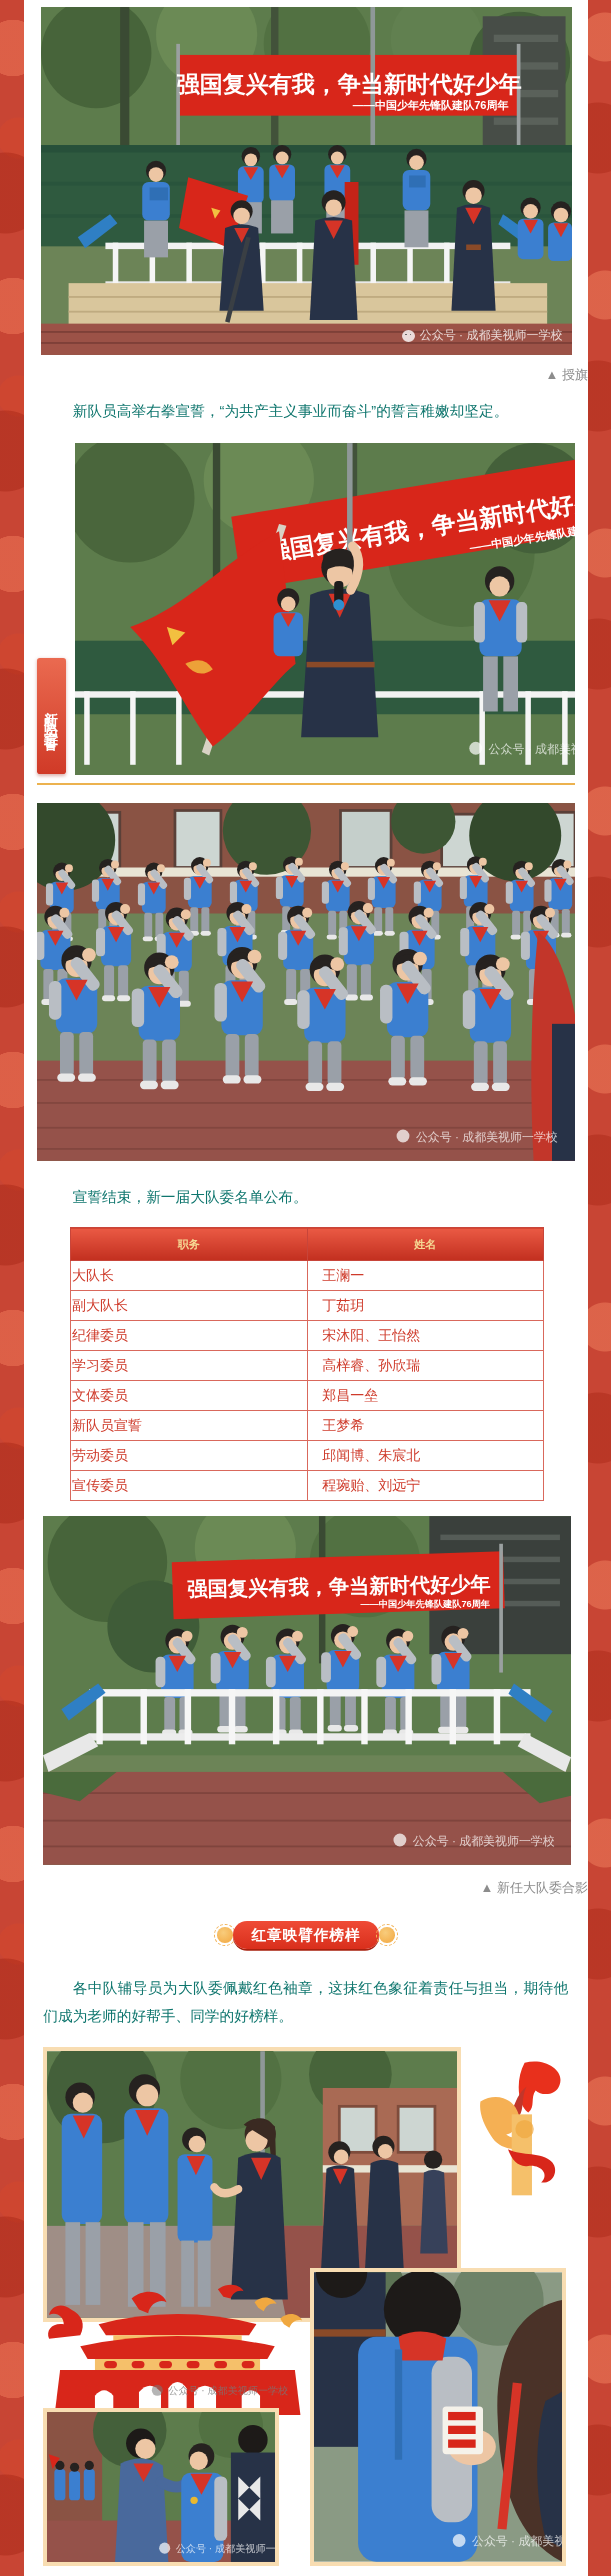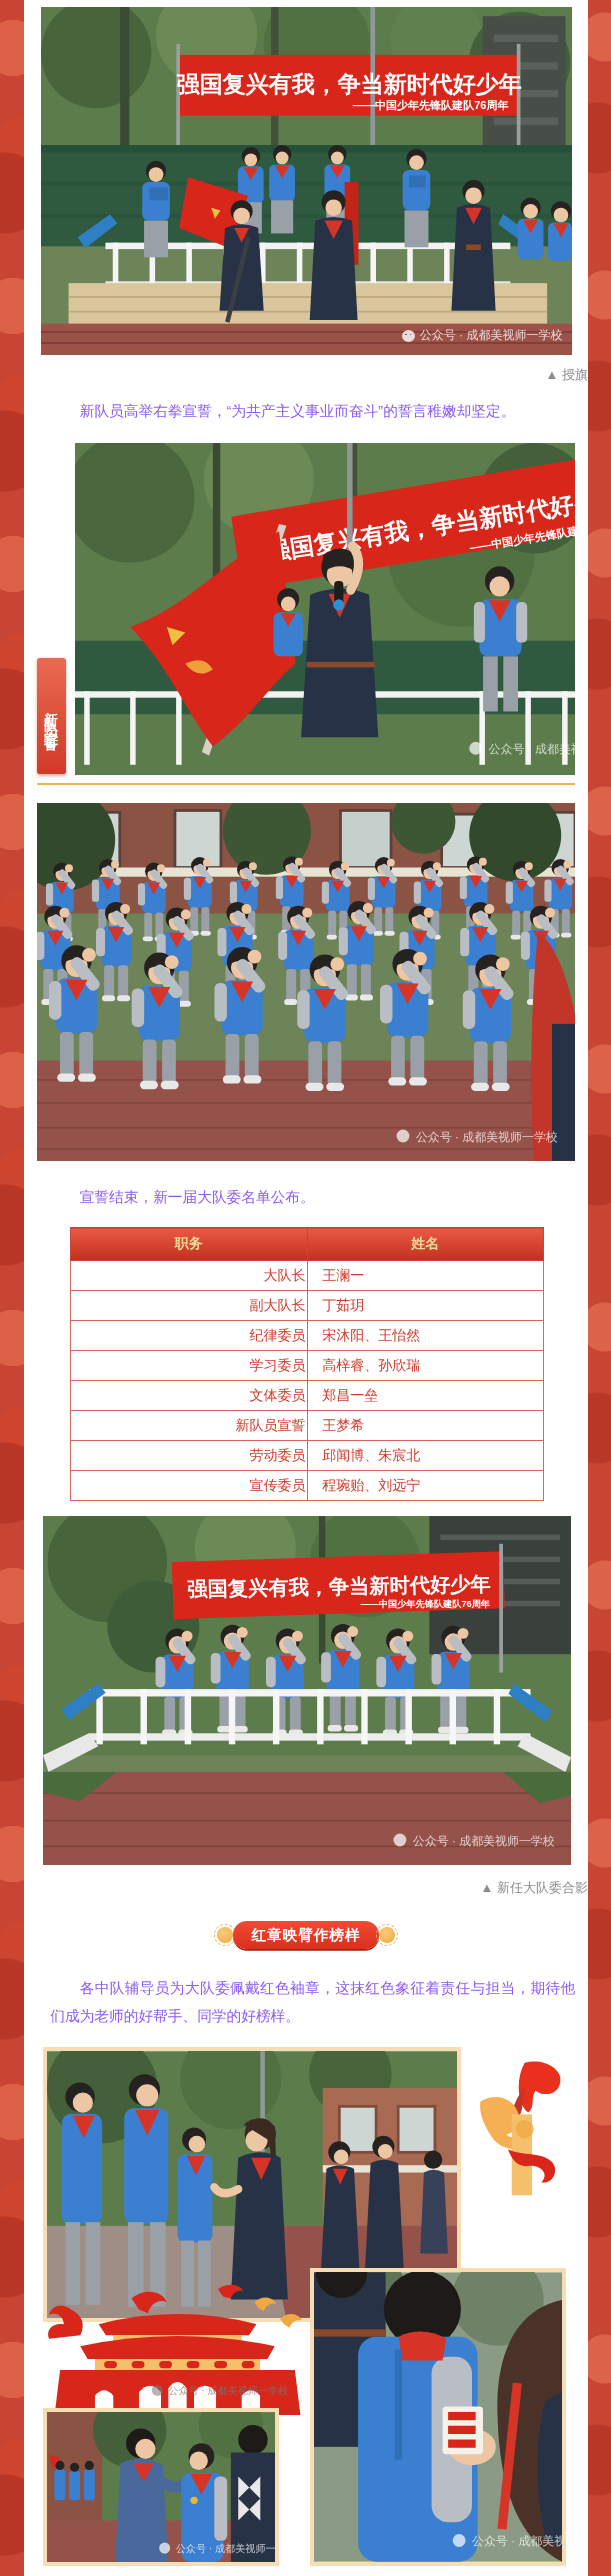--- a/index.html
+++ b/index.html
@@ -13,41 +13,41 @@
       radial-gradient(circle at 5.5px 193px, rgba(162,34,18,.42) 0 40px, transparent 41px),
       radial-gradient(circle at 605px 37px, rgba(240,130,95,.5) 0 24px, transparent 25px),
       radial-gradient(circle at 18.4px 138px, rgba(210,70,45,.6) 0 20px, transparent 21px);
     background-size:612px 258px;background-repeat:repeat-y;
   }
   .card{position:absolute;left:24px;top:0;width:564px;height:2576px;background:#ffffff;}
   .abs{position:absolute;}
   .photo{overflow:hidden;background:#6c8457;}
   .photo svg{display:block;}
   .caption{width:564px;text-align:right;color:#8c8c8c;font-size:13px;}
-  .para{left:19.3px;width:525px;color:#8b5cf6;font-size:14.7px;line-height:28px;text-indent:2em;text-align:justify;margin-left:7px;}
+  .para{left:19.3px;width:525px;color:#0f766e;font-size:14.7px;line-height:28px;text-indent:2em;text-align:justify;}
   
   .wm{position:absolute;display:flex;align-items:center;gap:4.6px;color:rgba(255,255,255,.78);font-size:12px;white-space:nowrap;}
   .wm-dot{width:13px;height:12px;border-radius:50%;background:rgba(255,255,255,.8);position:relative;flex:0 0 auto;}
   .wm-dot::before,.wm-dot::after{content:"";position:absolute;top:3.7px;width:1.8px;height:1.8px;border-radius:50%;background:#555;}
   .wm-dot::before{left:2.8px;} .wm-dot::after{left:7.4px;}
   
   .side-label{
     left:13px;top:658px;width:29px;height:116px;
     background:linear-gradient(180deg,#ea6a50,#d03a27);
     border-radius:2.8px;color:#fff;font-size:14px;font-weight:bold;
     writing-mode:vertical-rl;text-orientation:upright;letter-spacing:6.4px;
     display:flex;align-items:center;justify-content:center;
     box-shadow:0 1.8px 3.7px rgba(150,30,15,.35);
   }
   .divider{left:13px;top:783px;width:538px;height:1.8px;background:#ecb24f;}
   
   table.roster{left:46px;top:1227px;width:474px;border-collapse:collapse;table-layout:fixed;position:absolute;background:#fff;border:1.8px solid #c8453a;}
-  table.roster th{height:30px;background:linear-gradient(180deg,#ea5a44,#c22f1f);color:#f6d894;font-size:14px;font-weight:bold;border:0.9px solid #c8453a;}
+  table.roster th{height:30px;background:linear-gradient(180deg,#ea5a44,#c22f1f);color:#f6d894;font-size:11px;font-weight:bold;border:0.9px solid #c8453a;}
   table.roster td{height:27px;color:#cf3b2b;font-size:14px;border:0.9px solid #d9685c;background:#fff;}
-  table.roster td.role{text-align:right;width:121px;}
+  table.roster td.role{text-align:left;width:121px;}
   table.roster td.names{text-align:left;padding-left:14.7px;}
   
   .badge-row{left:0;top:1921px;width:564px;display:flex;align-items:center;justify-content:center;}
   .sun{width:15.6px;height:15.6px;border-radius:50%;background:radial-gradient(circle at 40% 35%,#f8cc7c,#f2a63e);outline:1.8px dashed #f2b45a;outline-offset:2.8px;}
   .pill{background:linear-gradient(180deg,#ef4b36,#d92f1c);box-shadow:0 1.8px 0 #a8200e;border-radius:14.7px;color:#fff;font-size:14.7px;font-weight:bold;padding:4.6px 18.4px;letter-spacing:0.9px;}
   
   .framed{border:4.6px solid #f8ddb2;background:#fff;}
 </style>
 </head>
 <body>

